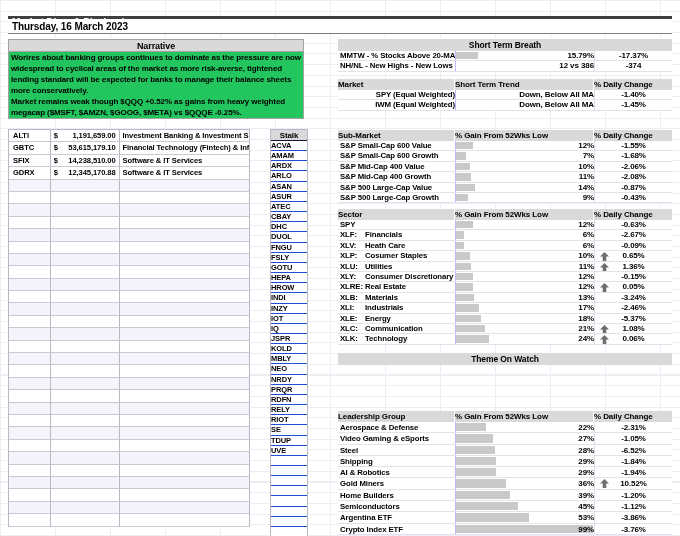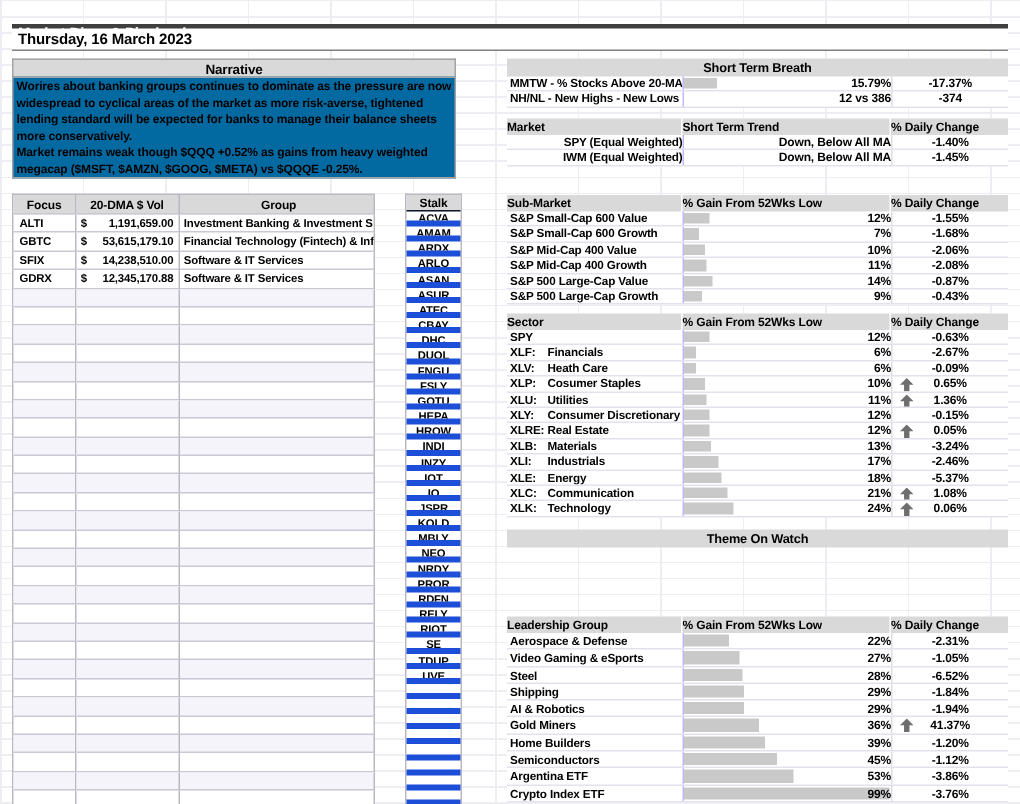--- a/index.html
+++ b/index.html
@@ -20,39 +20,39 @@
 
   
   .title-bar{left:8px;top:16px;width:664px;height:14px;background:var(--title_bar,#3F3F3F);
     color:#fff;font-size:10px;line-height:14px;padding-left:4px;white-space:nowrap}
   .date-row{left:8px;top:19px;width:664px;height:15px;background:#fff;font-size:10px;
     line-height:15px;padding-left:4px;border-bottom:1px solid #7F7F7F;white-space:nowrap}
 
   
   .narrative-header{left:8px;top:39px;width:296px;height:12px;font-size:9px;line-height:12px;
     border:1px solid #A3A3A3;border-bottom:none}
-  .narrative-box{left:8px;top:51px;width:296px;height:68px;border:1px solid #A3A3A3;background:#0369a1;
+  .narrative-box{left:8px;top:51px;width:296px;height:68px;border:1px solid #A3A3A3;background:#22c55e;
     font-size:8px;line-height:10.9px;padding:1px 2px;overflow:hidden}
 
   
   .focus-table{left:8px;top:129px;width:242px;background:#fff;border-left:1px solid #B9B9C4;border-top:1px solid #B9B9C4;font-size:7.6px}
   .f-row{display:flex;height:12.4px;line-height:12px}
   .f-head .fc{background:var(--header_bg,#D9D9D9);text-align:center;font-size:8px}
   .f-head{height:13px;line-height:13px}
   .fc{border-right:1px solid #B9B9C4;border-bottom:1px solid #C9C9D6;overflow:hidden;white-space:nowrap}
   .fc1{width:42px;padding-left:4px}
   .fc2{width:69px;display:flex;justify-content:space-between;padding:0 3px}
   .fc3{width:131px;padding-left:3px}
   .f-head .fc1,.f-head .fc2{display:block;padding:0}
   .f-row.empty:nth-child(odd) .fc{background:#F4F4FA}
 
   
   .stalk{left:270px;top:129px;width:38px;background:#fff;border:1px solid #B9B9C4;border-bottom:none;font-size:7.5px}
   .s-head{height:11px;line-height:11px;font-size:8px;border-bottom:1px solid #0f172a}
-  .s-cell{height:10.16px;line-height:10px;text-align:center;border-bottom:4px solid #1d4ed8;white-space:nowrap;overflow:hidden}
+  .s-cell{height:10.16px;line-height:10px;border-bottom:1px solid #1d4ed8;white-space:nowrap;overflow:hidden}
 
   
   .rt{left:338px;width:334px;background:#fff;font-size:8px}
   .merged-header{height:12px;line-height:12px;font-size:8.5px}
   .rt-head{display:flex;gap:1px;background:#fff}
   .rt-head .hc{height:11px;line-height:11px;font-size:8px;background:var(--header_bg,#D9D9D9)}
   .hc.lab{width:116px}.hc.gain{width:138px}.hc.chg{width:78px}
   .rt-row{display:flex;height:10.4px;line-height:10.4px;border-bottom:1px solid #E2E2EE}
   .cell{overflow:hidden;white-space:nowrap}
   .cell.lab{width:117px;font-size:7.8px;padding-left:2px}
@@ -76,25 +76,20 @@
   <div class="abs date-row">Thursday, 16 March 2023</div>
 
   <div class="abs hcell narrative-header">Narrative</div>
   <div class="abs narrative-box">
 
   <p>Worires about banking groups continues to dominate as the pressure are now widespread to cyclical areas of the market as more risk-averse, tightened lending standard will be expected for banks to manage their balance sheets more conservatively.</p>
       <p>Market remains weak though $QQQ +0.52% as gains from heavy weighted megacap ($MSFT, $AMZN, $GOOG, $META) vs $QQQE -0.25%.</p>
     </div>
 
   <div class="abs focus-table">
-    <div class="f-row f-head">
-      <div class="fc fc1">Focus</div>
-      <div class="fc fc2">20-DMA $ Vol</div>
-      <div class="fc fc3">Group</div>
-    </div>
     <div>
 
     <div class="f-row">
           <div class="fc fc1">ALTI</div>
           <div class="fc fc2">
             <span>$</span>
             <span>1,191,659.00</span>
           </div>
           <div class="fc fc3">Investment Banking &amp; Investment S</div>
         </div>
@@ -701,21 +696,21 @@
           <div class="cell gain">
             <div class="bar" style="width: 36%;"></div>
             <span class="v">36%</span>
           </div>
           <div class="cell chg">
             <span class="arrow">
               <svg width="9" height="9" viewBox="0 0 10 10">
                 <path d="M5 0 L10 5 L7 5 L7 10 L3 10 L3 5 L0 5 Z" fill="#6E6E6E"></path>
               </svg>
             </span>
-            <span class="v">41.37%</span>
+            <span class="v">10.52%</span>
           </div>
         </div>
         <div class="rt-row">
           <div class="cell lab">Home Builders</div>
           <div class="cell gain">
             <div class="bar" style="width: 39%;"></div>
             <span class="v">39%</span>
           </div>
           <div class="cell chg">
             

